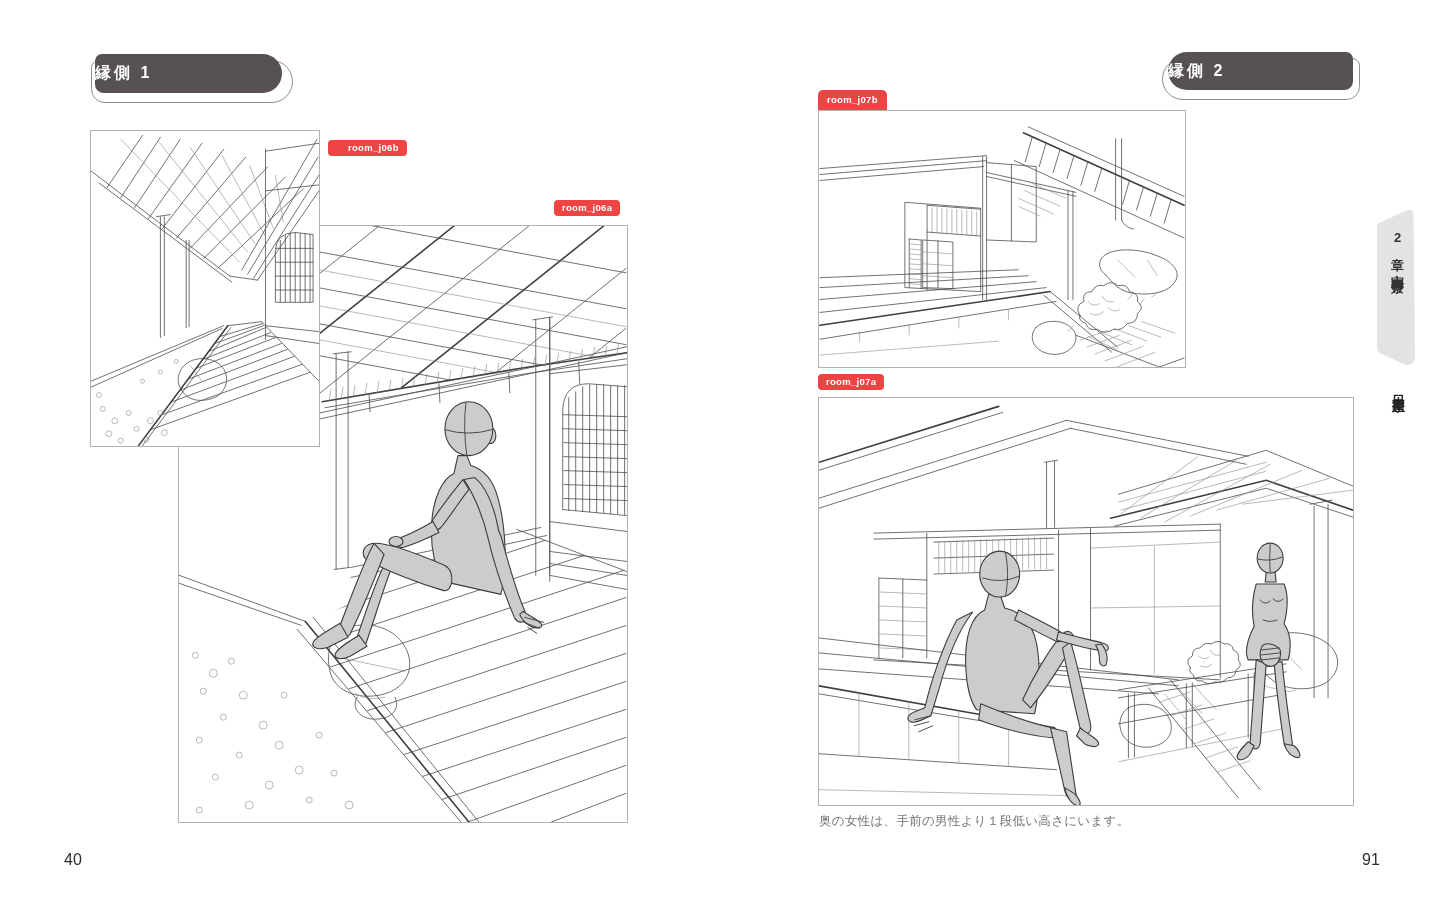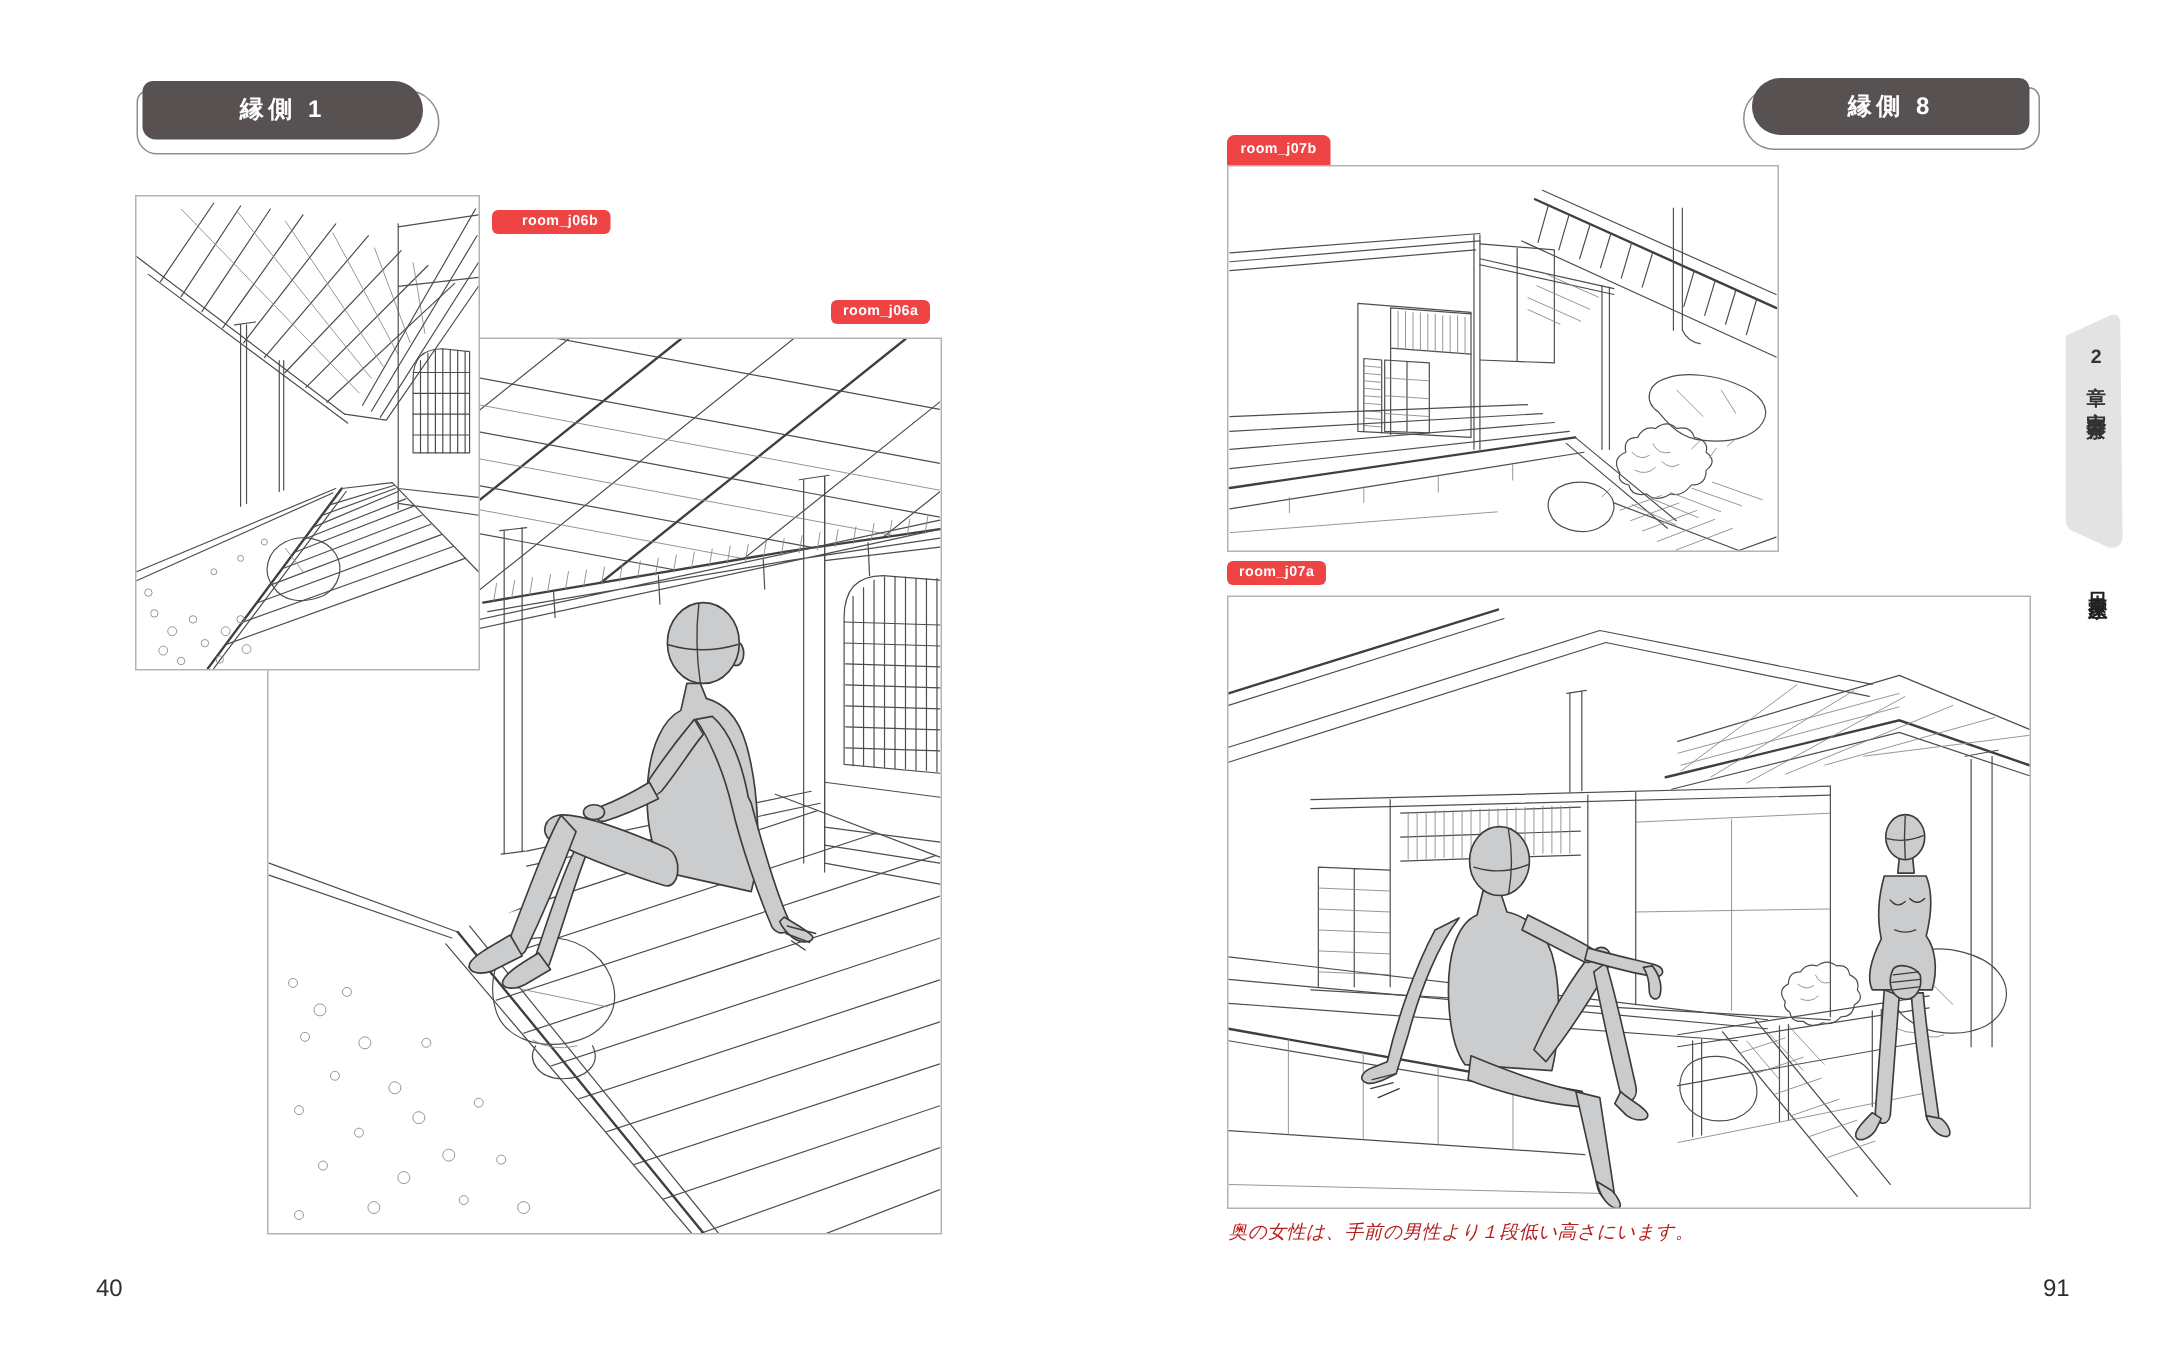--- a/index.html
+++ b/index.html
@@ -1,20 +1,20 @@
 <!DOCTYPE html>
 <html><head>
 <meta charset="utf-8">
 <style>
   html,body{margin:0;padding:0;background:#ffffff;}
   body{font-family:"Liberation Sans",sans-serif;-webkit-font-smoothing:antialiased;}
   .spread{position:relative;width:1445px;height:898px;background:#ffffff;overflow:hidden;}
 
   
-  .htab{position:absolute;background:#575152;color:#ffffff;display:flex;align-items:center;justify-content:center;
+  .htab{position:absolute;background:#575152;color:#ffffff;display:flex;align-items:center;justify-content:flex-start;
         font-size:16px;font-weight:bold;letter-spacing:3px;z-index:5;}
   .htab-left{left:95px;top:54px;width:187px;height:39px;border-radius:8px 22px 22px 10px;}
   .htab-right{left:1168px;top:52px;width:185px;height:38px;border-radius:22px 8px 10px 22px;}
   .htab-outline{position:absolute;border:1px solid #8f8d8d;background:transparent;z-index:4;}
   .htab-outline-left{left:91px;top:60px;width:200px;height:41px;border-radius:8px 22px 22px 14px;}
   .htab-outline-right{left:1162px;top:58px;width:196px;height:40px;border-radius:22px 8px 14px 22px;}
 
   
   .artframe{position:absolute;background:#ffffff;border:1px solid #b3b3b3;margin:0;padding:0;box-sizing:border-box;}
   .artframe svg{display:block;width:100%;height:100%;}
@@ -25,21 +25,21 @@
 
   
   .imglabel{position:absolute;background:#ef4444;color:#fff;font-size:9.5px;font-weight:bold;letter-spacing:.3px;
             padding:3px 8px 3px 8px;border-radius:4px;z-index:6;line-height:1.1;}
   #label-j06b{left:328px;top:140px;padding-left:20px;}
   #label-j06a{left:554px;top:200px;}
   #label-j07b{left:818px;top:90px;border-radius:5px 5px 0 0;padding:5px 9px;}
   #label-j07a{left:818px;top:374px;}
 
   
-  .caption{position:absolute;left:819px;top:813px;font-size:12.5px;color:#b91c1c;letter-spacing:.3px;font-style:italic;}
+  .caption{position:absolute;left:819px;top:813px;font-size:12.5px;color:#737373;letter-spacing:.3px;}
   .pagenum{position:absolute;font-size:16px;color:#2e2e2e;}
   #pagenum-left{left:64px;top:851px;}
   #pagenum-right{left:1362px;top:851px;}
 
   
   .sidetab{position:absolute;left:1377px;top:208px;width:38px;height:160px;z-index:2;}
   .sidetab svg{position:absolute;left:0;top:0;}
   .sidetab-text{position:absolute;left:11px;top:22px;writing-mode:vertical-rl;text-orientation:upright;
                 font-size:13px;font-weight:600;color:#333333;letter-spacing:2px;white-space:nowrap;}
   .sidetab-sub{position:absolute;left:1389px;top:384px;writing-mode:vertical-rl;text-orientation:upright;
@@ -198,21 +198,21 @@
             <circle cx="86" cy="232" r="2"></circle>
         </g>
       </g>
     </svg>
   </figure>
 
   <div class="pagenum" id="pagenum-left">40</div>
 
   <div class="htab-outline htab-outline-right"></div>
   <div class="htab htab-right">
-    <span>縁側 8</span>
+    <span>縁側 2</span>
   </div>
 
   <span class="imglabel" id="label-j07b">room_j07b</span>
   <span class="imglabel" id="label-j07a">room_j07a</span>
 
   <figure class="artframe" id="frame-j07b">
     <svg viewBox="0 0 367 258">
       <g>
         <path class="ink" d="M0 64 L168 50 M0 58 L168 45 M0 70 L165 56"></path>
         <path class="ink" d="M164 46 V190 M168 46 V190"></path>

